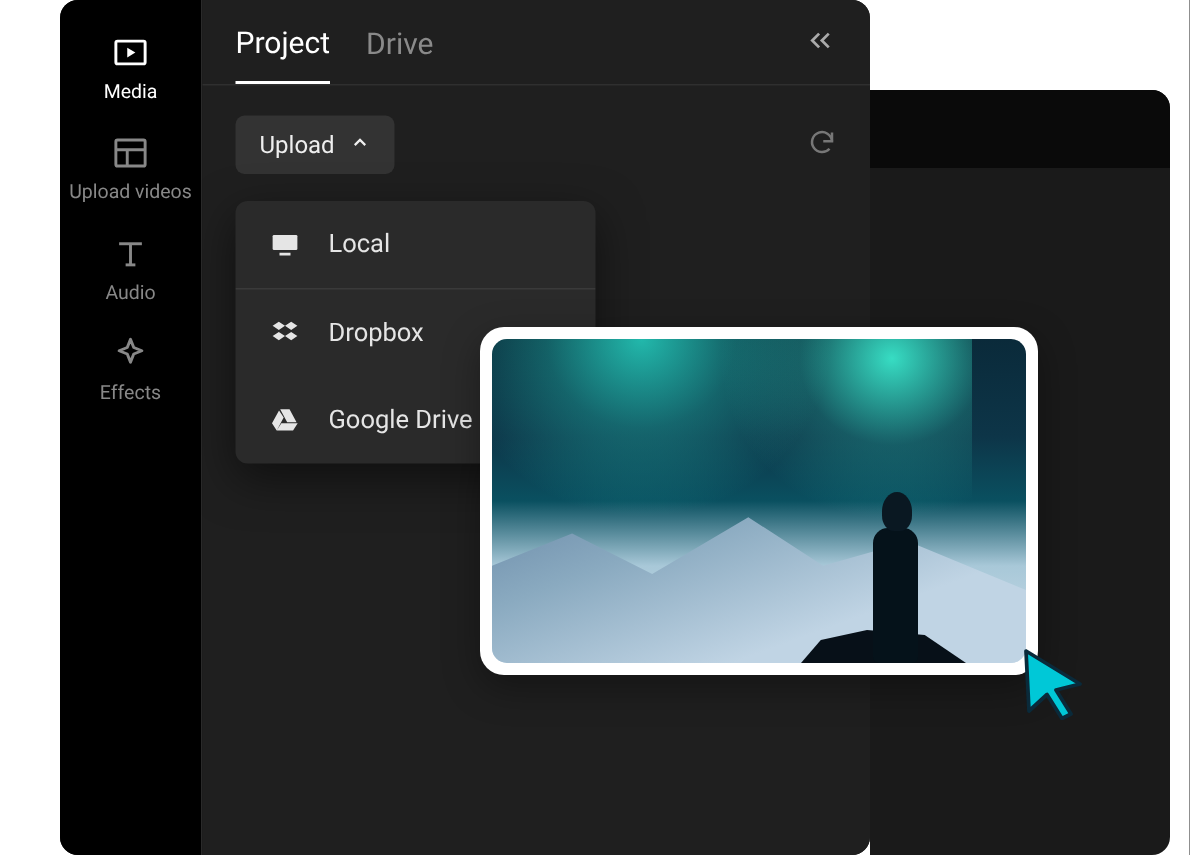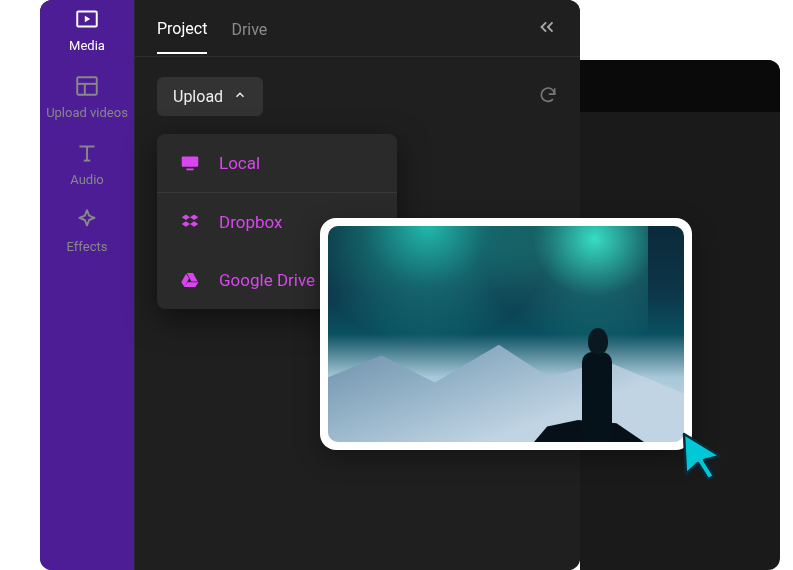--- a/index.html
+++ b/index.html
@@ -17,26 +17,26 @@
       top: 0;
       width: 540px;
       height: 570px;
       background: #1a1a1a;
       border-radius: 12px;
       display: flex;
       overflow: visible;
     }
     .sidebar {
       width: 95px;
-      background: #4c1d95;
+      background: #000000;
       border-right: 1px solid #2a2a2a;
       display: flex;
       flex-direction: column;
       align-items: center;
-      padding-top: 6px;
+      padding-top: 22px;
       gap: 20px;
       border-top-left-radius: 12px;
       border-bottom-left-radius: 12px;
     }
     .side-item {
       display: flex;
       flex-direction: column;
       align-items: center;
       gap: 6px;
       cursor: pointer;
@@ -57,21 +57,21 @@
       border-bottom-right-radius: 12px;
     }
     .tabs-row {
       display: flex;
       align-items: center;
       padding: 16px 22px 0 22px;
       gap: 24px;
       position: relative;
     }
     .tab {
-      font-size: 16px;
+      font-size: 20px;
       color: #8a8a8a;
       padding-bottom: 14px;
       cursor: pointer;
     }
     .tab.active {
       color: #fff;
       border-bottom: 2px solid #fff;
     }
     .collapse-btn {
       margin-left: auto;
@@ -117,21 +117,21 @@
       border-radius: 8px;
       box-shadow: 0 10px 30px rgba(0,0,0,0.5);
       overflow: hidden;
       z-index: 10;
     }
     .dd-item {
       display: flex;
       align-items: center;
       gap: 18px;
       padding: 18px 22px;
-      color: #d946ef;
+      color: #e5e5e5;
       font-size: 17px;
       cursor: pointer;
     }
     .dd-item:first-child { border-bottom: 1px solid #3a3a3a; }
     .dd-item .dd-icon { width: 22px; height: 22px; display:flex; align-items:center; justify-content:center; }
     .dd-item .dd-icon svg { width: 22px; height: 22px; }
 
     .dark-bg-extra {
       position: absolute;
       left: 580px;

